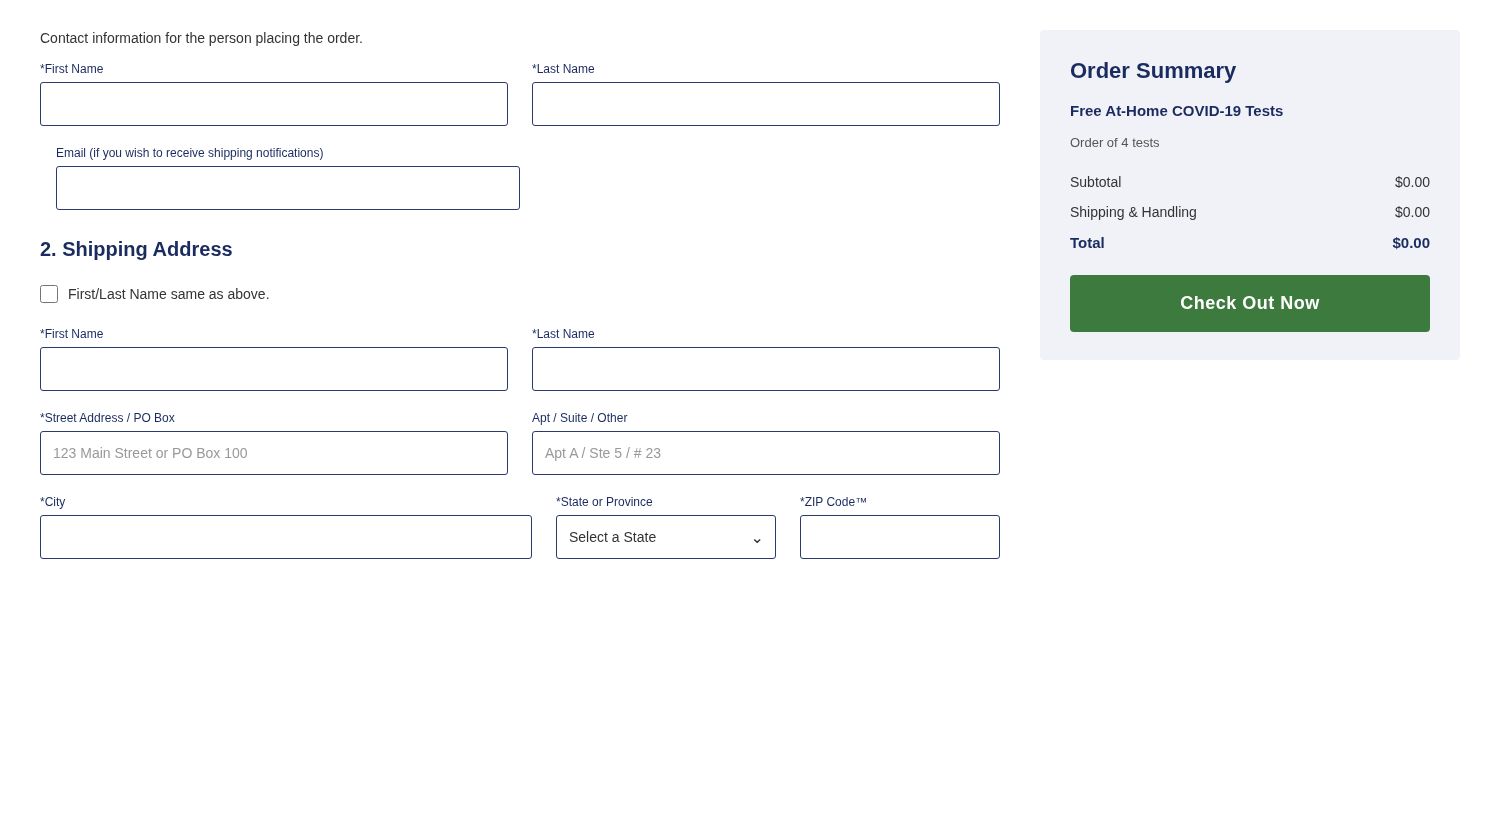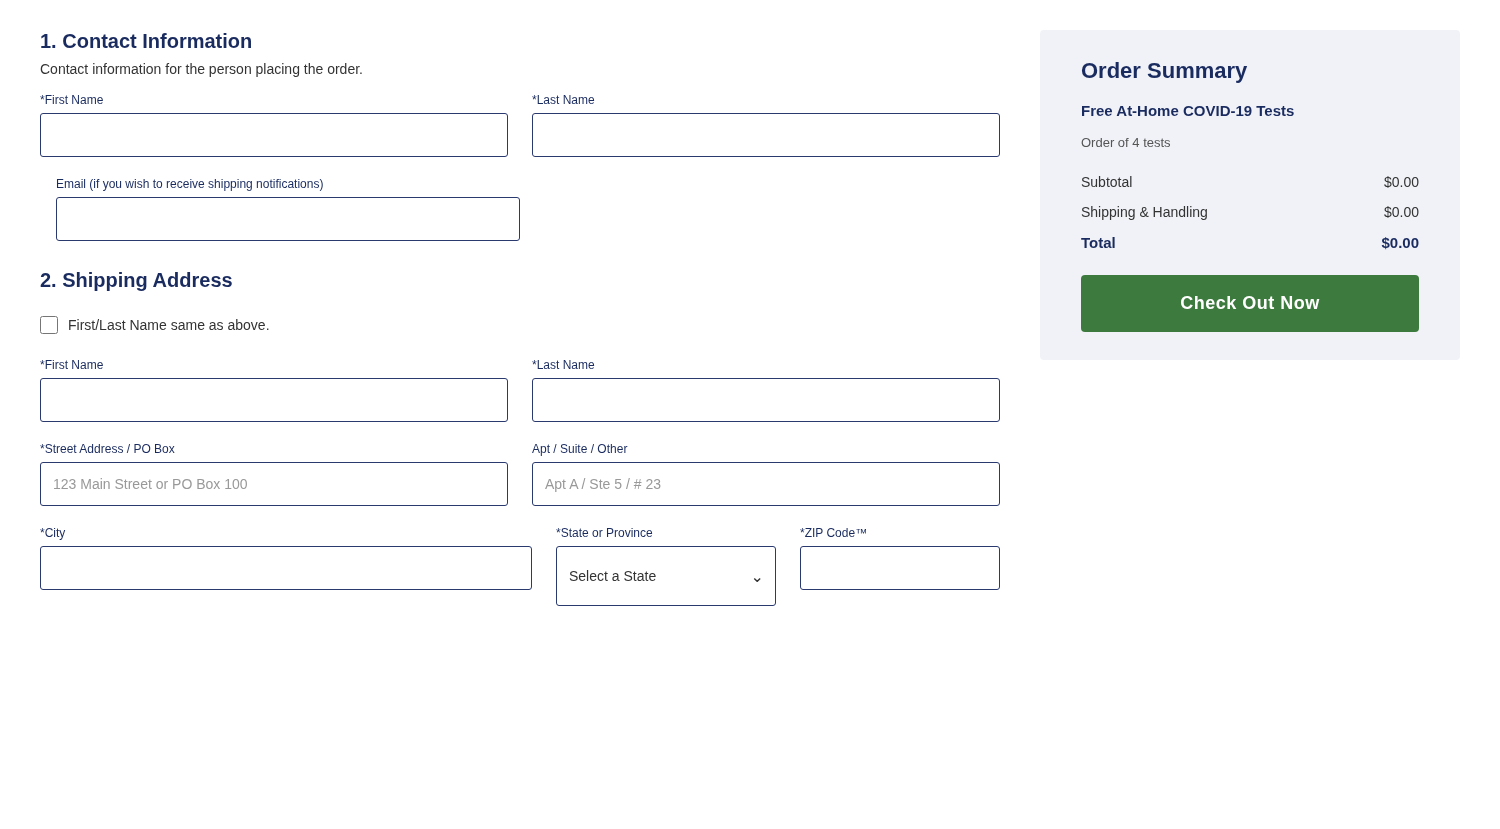--- a/index.html
+++ b/index.html
@@ -111,21 +111,21 @@
     }
 
     .select-wrapper {
       position: relative;
       display: flex;
       align-items: center;
     }
 
     .select-wrapper select {
       width: 100%;
-      height: 60px;
+      height: 44px;
       border: 1.5px solid #2a3a6e;
       border-radius: 3px;
       padding: 10px 36px 10px 12px;
       font-size: 14px;
       color: #333;
       background: #fff;
       appearance: none;
       -webkit-appearance: none;
       cursor: pointer;
       outline: none;
@@ -140,21 +140,21 @@
     }
 
     .zip-group {
       max-width: 200px;
     }
 
     
     .order-summary-card {
       background: #f0f2f7;
       border-radius: 4px;
-      padding: 28px 41px;
+      padding: 28px 30px;
     }
 
     .order-summary-title {
       font-size: 22px;
       font-weight: bold;
       color: #1a2b5f;
       margin-bottom: 18px;
     }
 
     .order-product-name {
@@ -223,24 +223,20 @@
     }
   </style>
 </head>
 <body>
 
 <div class="page-container">
 
   <div class="main-form">
 
     <div>
-      <h2 class="section-title">
-        <span>1.</span>
-        <span>Contact Information</span>
-      </h2>
       <p class="section-subtitle">Contact information for the person placing the order.</p>
 
       <div class="form-row">
         <div class="form-group">
           <label>*First Name</label>
           <input type="text" style="">
         </div>
         <div class="form-group">
           <label>*Last Name</label>
           <input type="text" style="">

